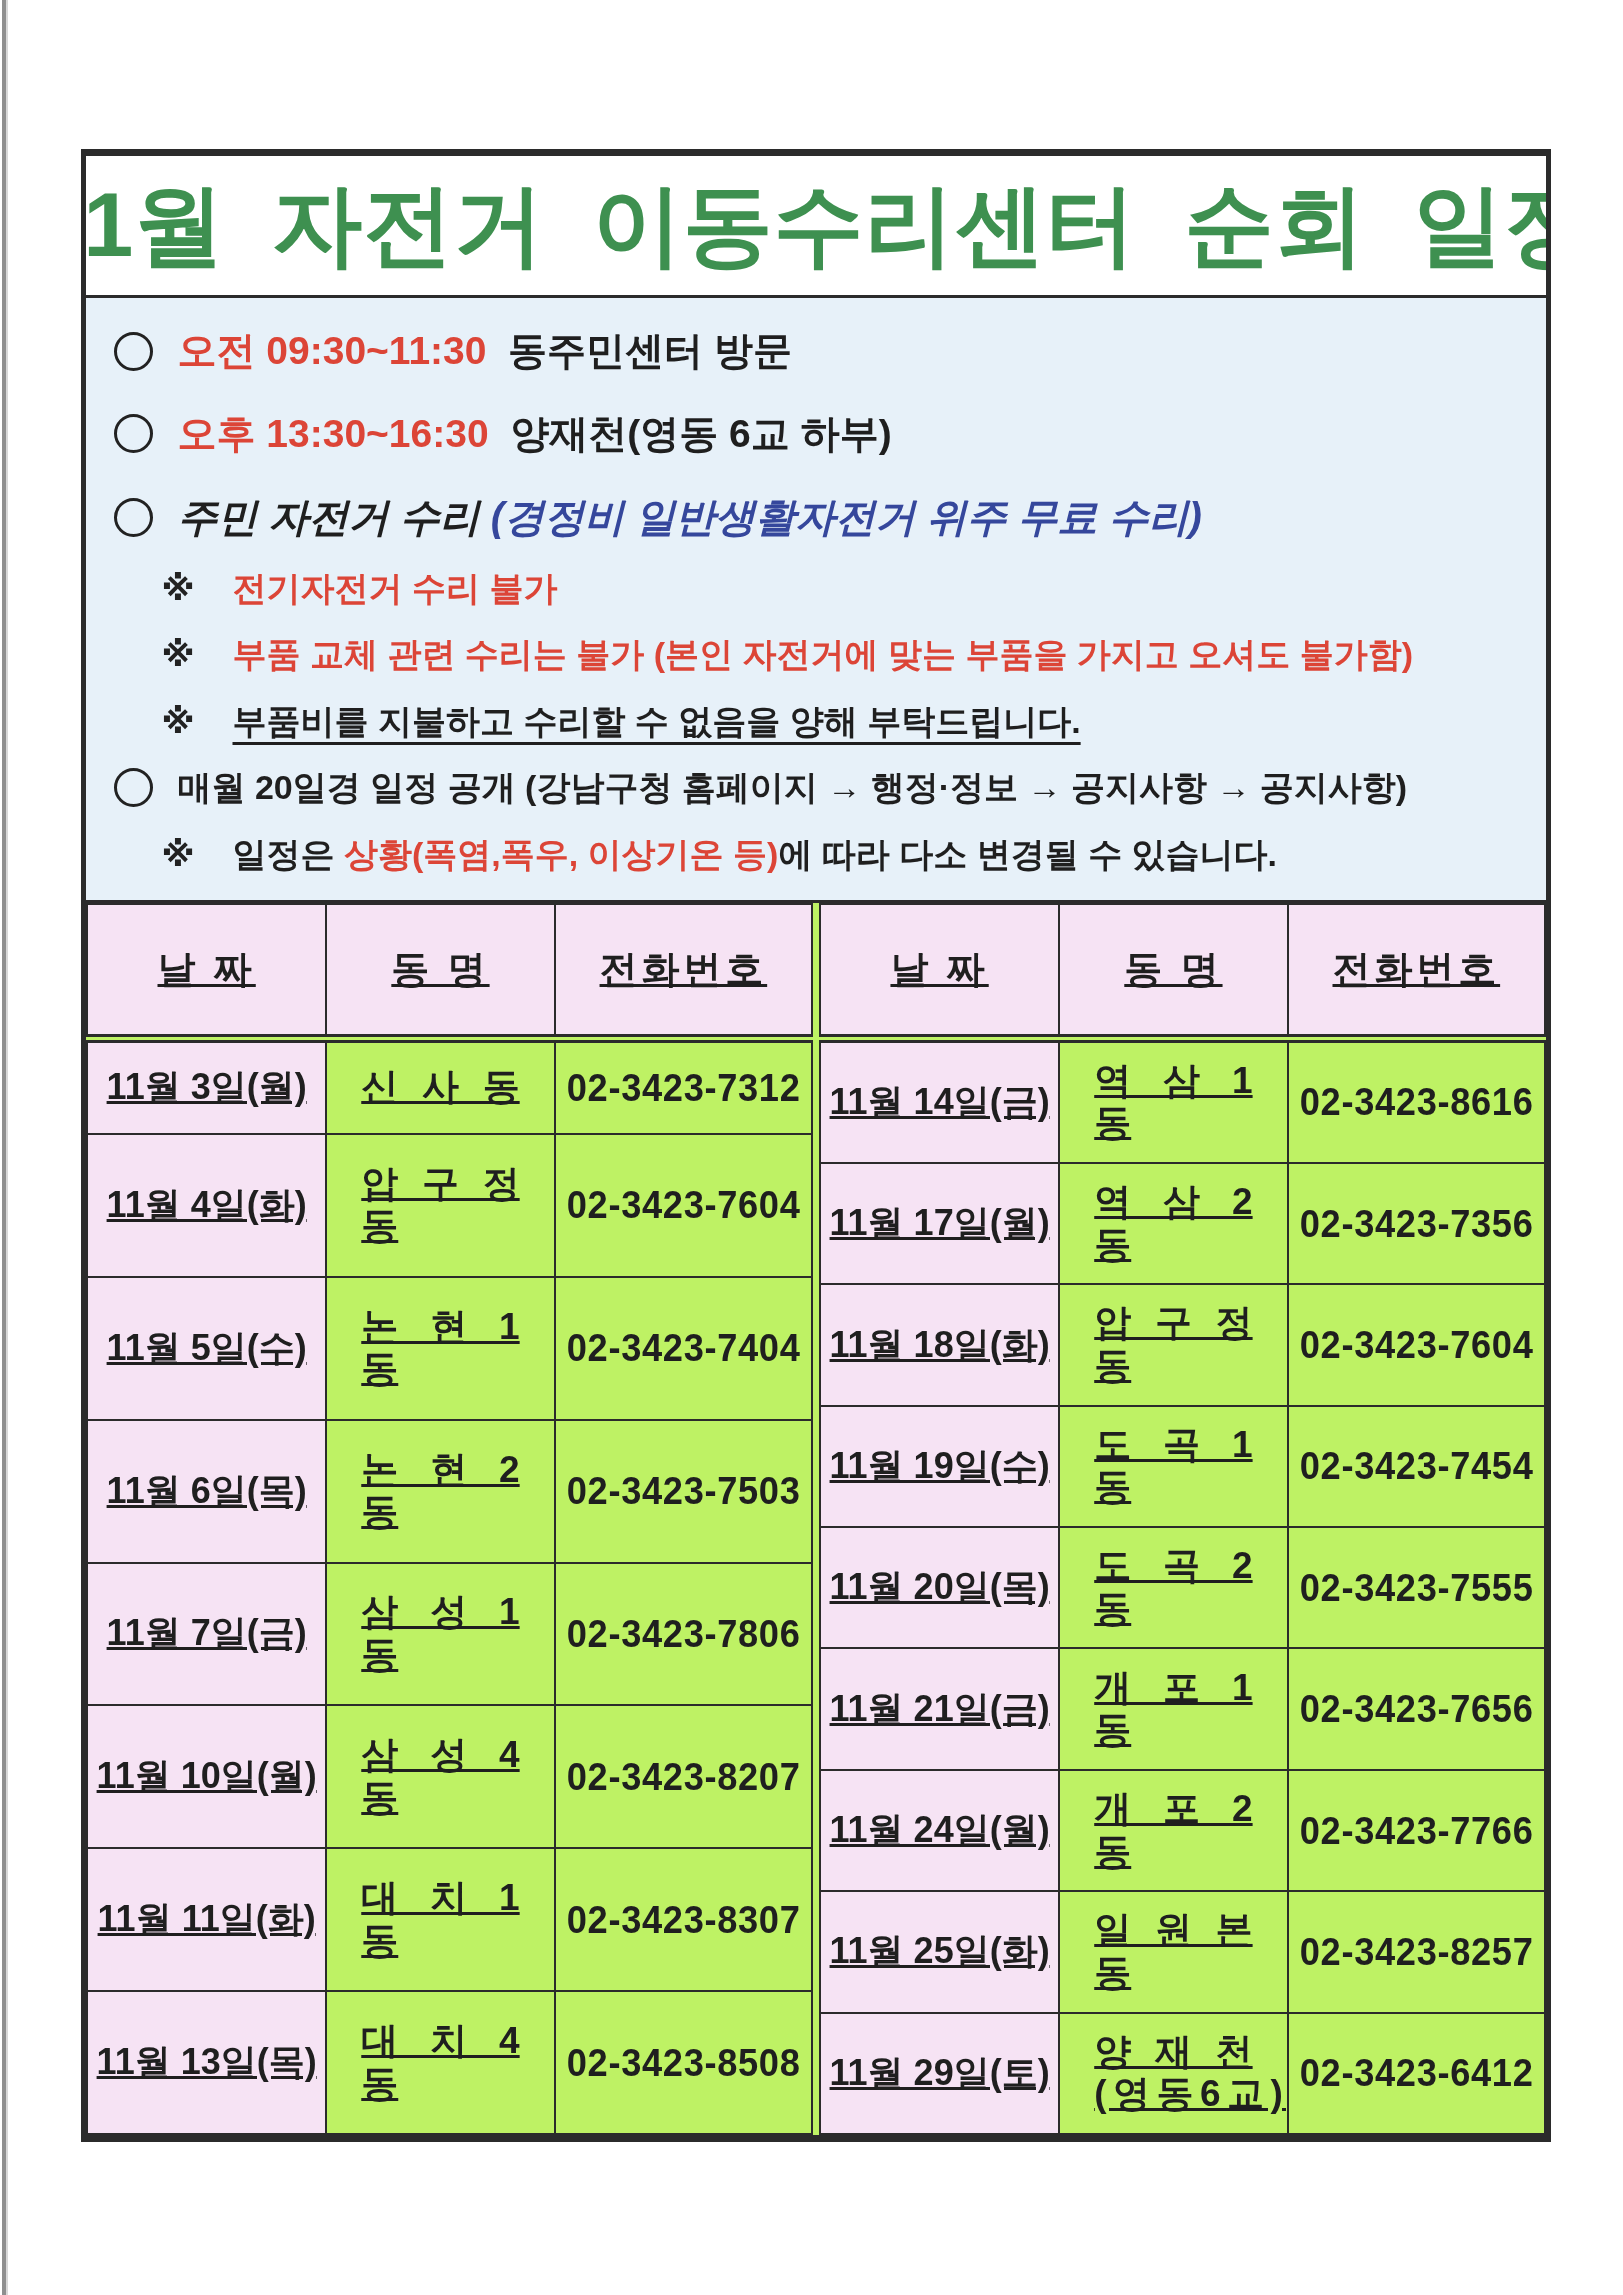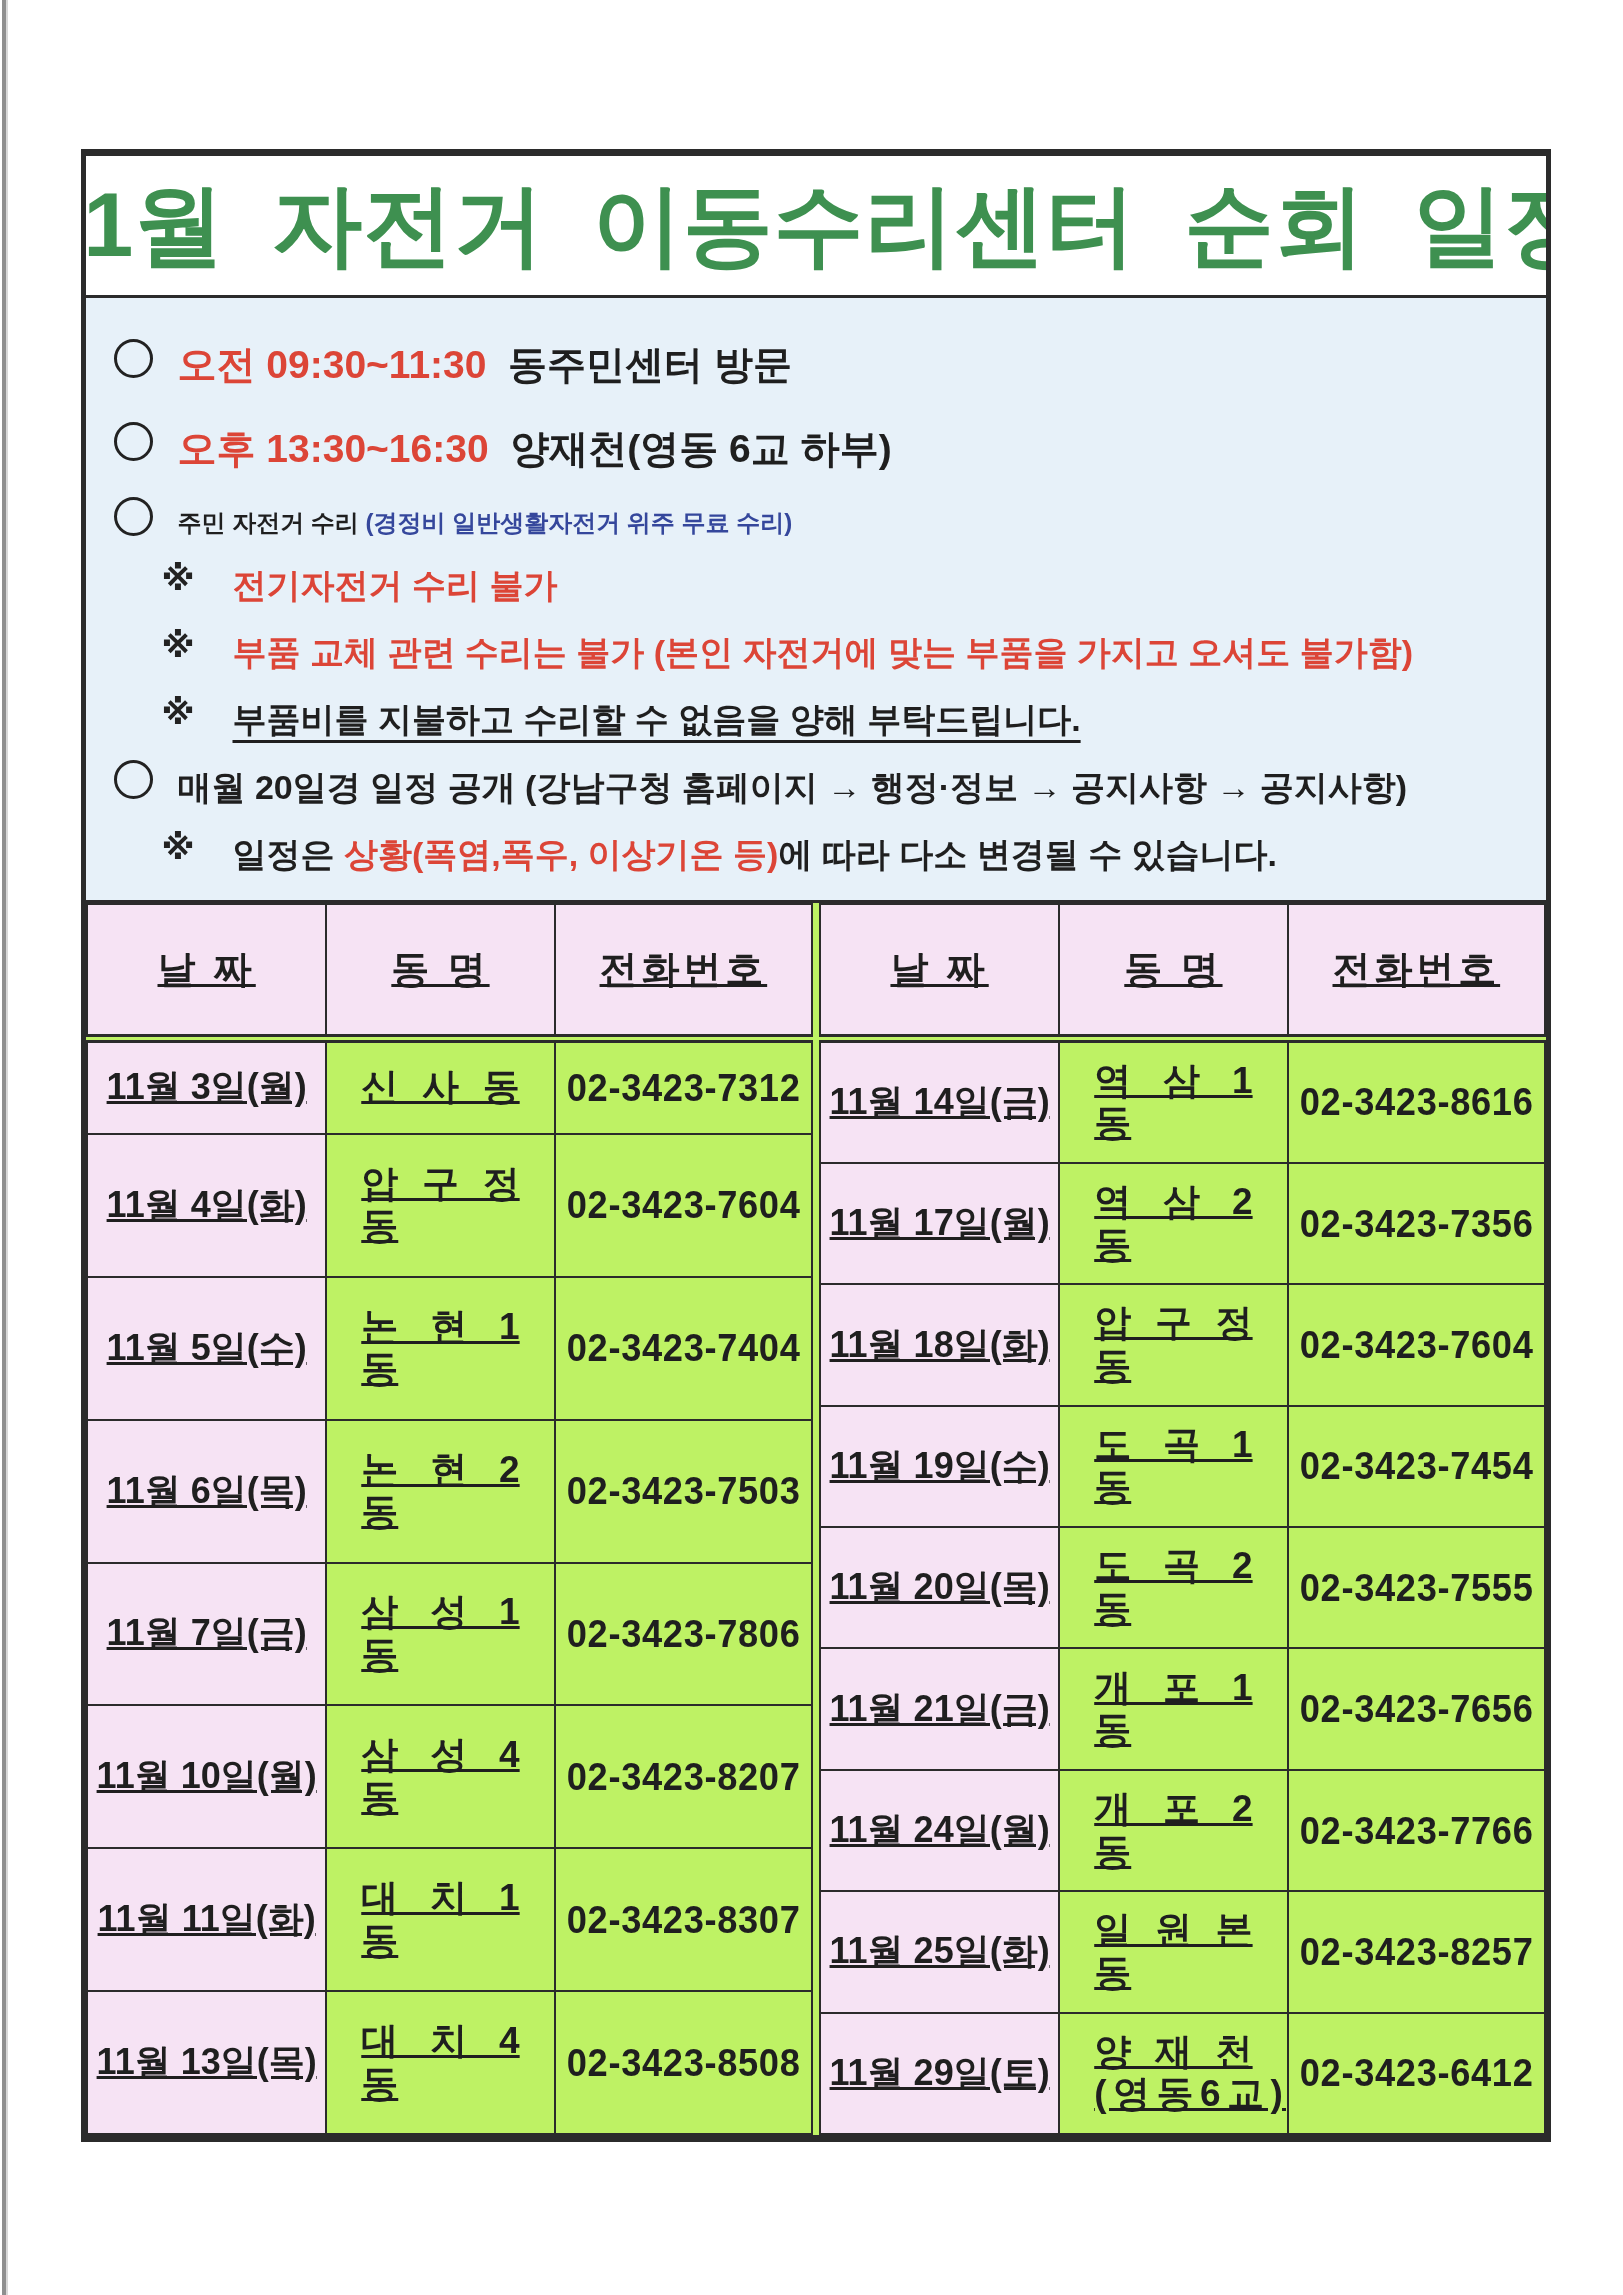--- a/index.html
+++ b/index.html
@@ -38,32 +38,32 @@
     border-bottom:3.9px solid var(--border,#2b2b2b);
     padding:30px 19.6px 26px 27.5px;
     display:flex;flex-direction:column;justify-content:space-between;
     overflow:hidden;
   }
   .bullet{
     display:flex;align-items:center;
     font-size:34px;font-weight:700;line-height:1.18;white-space:pre;
   }
   .bullet:nth-child(1),.bullet:nth-child(2){font-size:39px;margin-bottom:10.5px;}
-  .bullet:nth-child(3){font-size:24px;}
+  .bullet:nth-child(3){font-size:40px;font-style:italic;}
   .bullet.ind{padding-left:48px;}
   .marker{
     flex:none;width:64px;display:flex;align-items:center;
     font-weight:400;color:#222;
   }
   .marker .ring{
     width:33px;height:33px;border:3.3px solid #222;border-radius:50%;
     display:inline-block;background:transparent;
   }
   .marker.ref{font-size:1em;font-weight:700;width:71px;}
-  .btext{white-space:pre;margin-top:14px;}
+  .btext{white-space:pre;}
   .seg.black{color:var(--ink,#1f1f1f);}
   .seg.red{color:var(--accent-red,#dc4537);font-weight:800;}
   .seg.blue{color:var(--accent-blue,#35479c);font-weight:800;}
   .seg.u{text-decoration:underline;text-decoration-thickness:3.3px;text-underline-offset:9.2px;}
   
   .tables-row{
     height:1232px;display:flex;background:#bef264;text-decoration:underline;
   }
   .half{flex:1 1 0;min-width:0;}
   .half + .half{margin-left:5.9px;}

